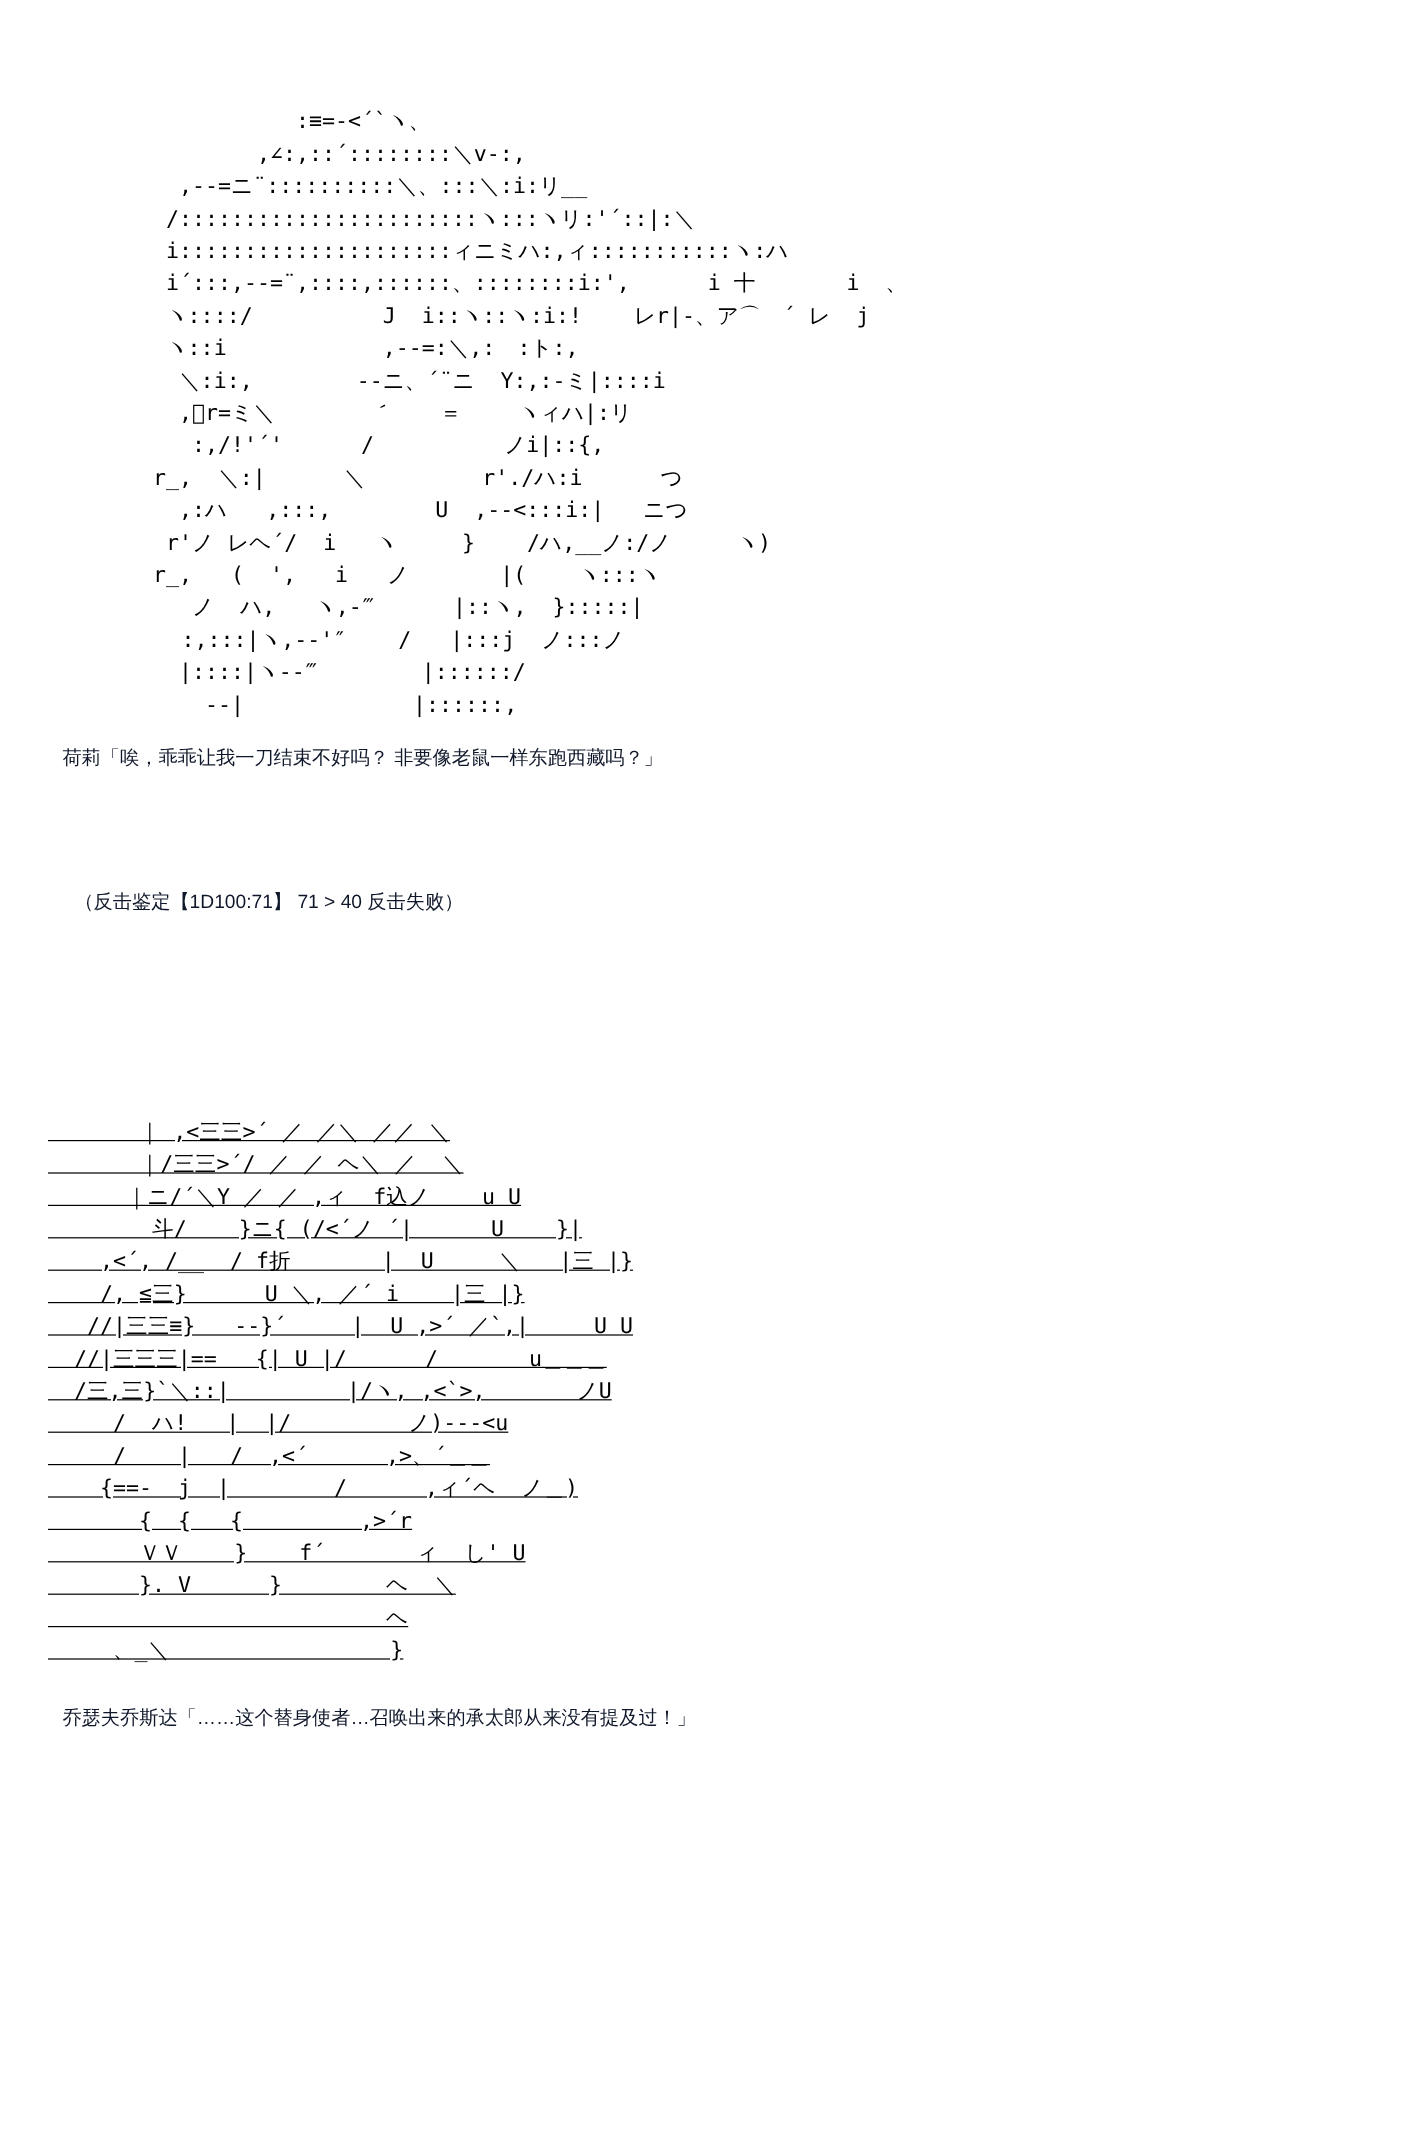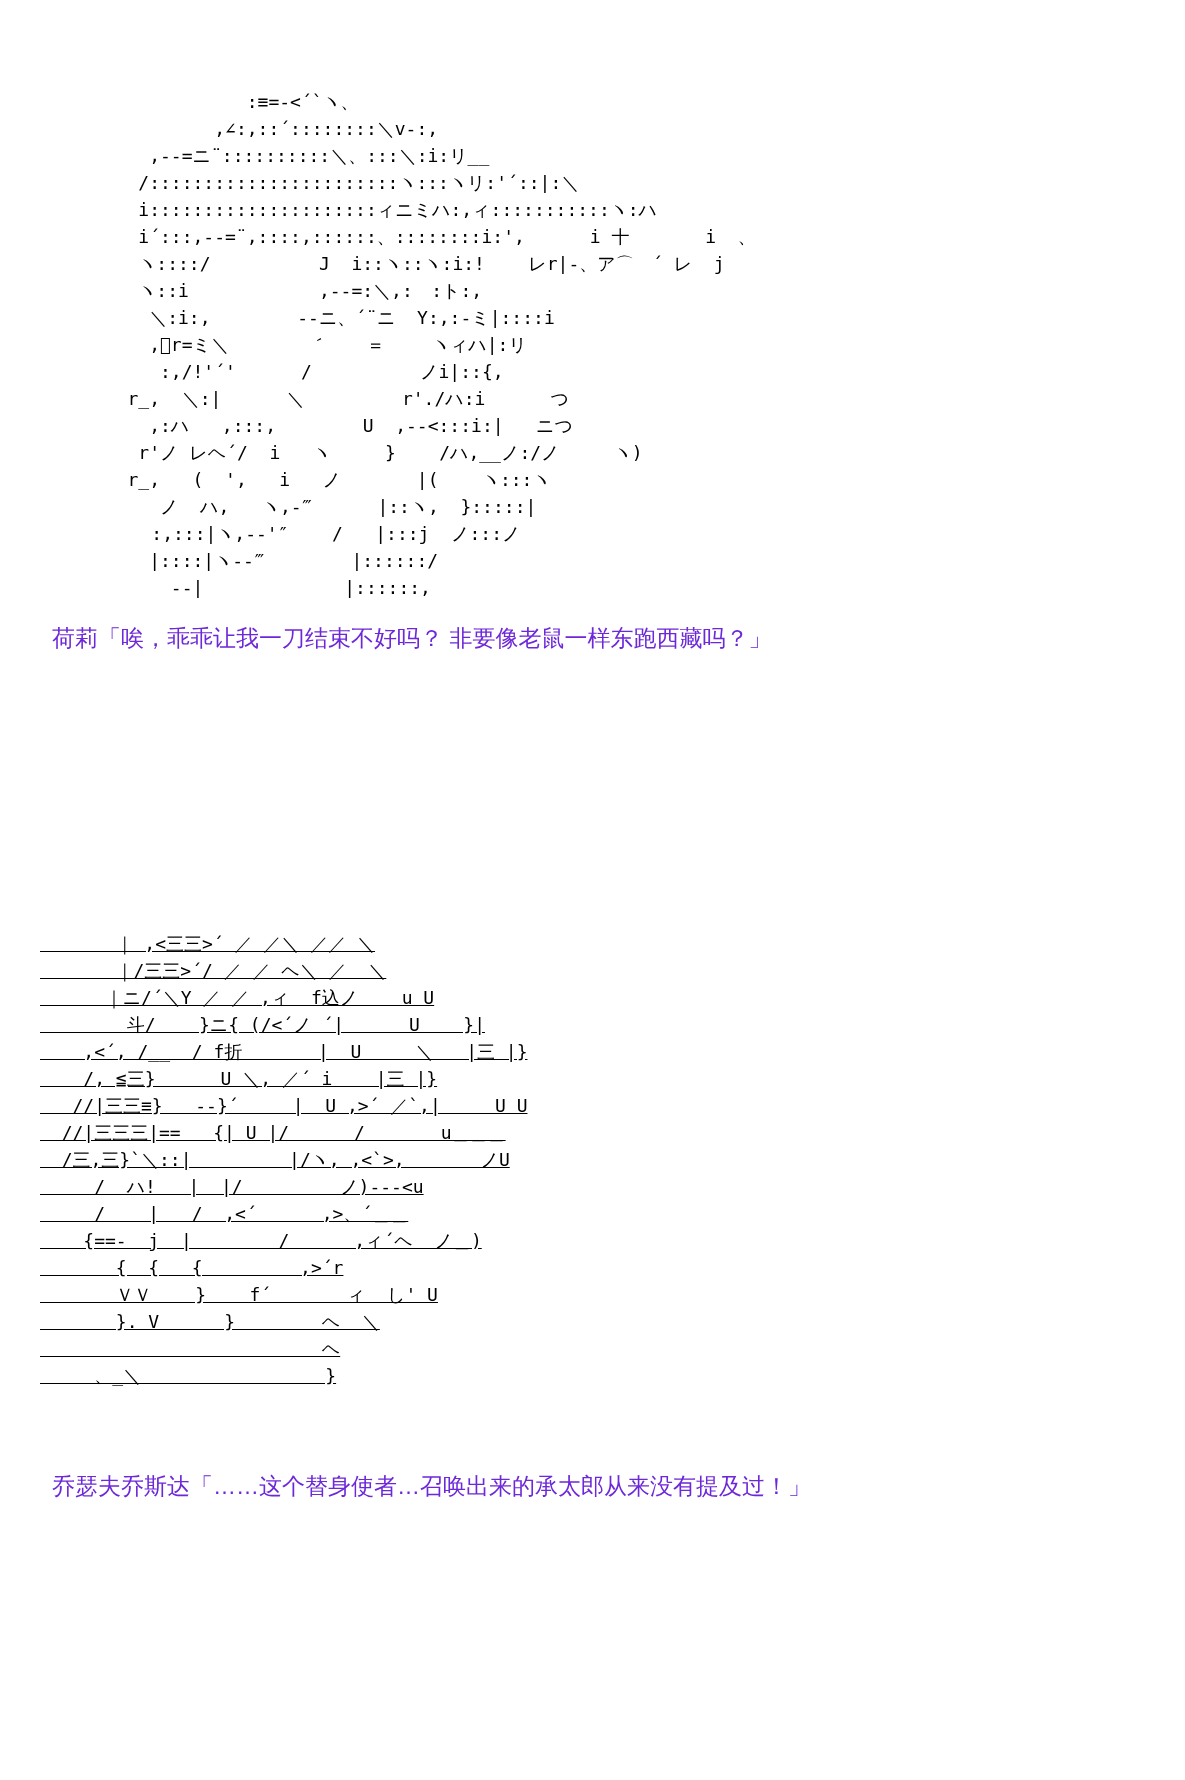--- a/index.html
+++ b/index.html
@@ -25,23 +25,23 @@
     margin: 0;
     font-family: "DejaVu Sans Mono", monospace;
     font-size: 18px;
     line-height: 27px;
     white-space: pre;
     color: #000000;
     letter-spacing: 0;
   }
   .dialogue {
     position: absolute;
-    font-size: 23px;
+    font-size: 16px;
     line-height: 1.4;
-    color: #6d28d9;
+    color: #0f172a;
     white-space: nowrap;
     font-family: "Liberation Sans", sans-serif;
   }
 </style>
 </head>
 <body>
 
 <div class="page">
 
   <pre class="aa" style="left: 95px; top: 88px;">              :≡=-&lt;´`ヽ、
@@ -59,34 +59,35 @@
      ,:ハ   ,:::,        U  ,--&lt;:::i:|   ニつ
     r'ノ レヘ´/  i   ヽ     }    /ハ,__ノ:/ノ     ヽ)
    r_,   (  ',   i   ノ       |(    ヽ:::ヽ
       ノ  ハ,   ヽ,-‴      |::ヽ,  }:::::|
     ゙:,:::|ヽ,--'″    /   |:::j  ノ:::ノ
      |::::|ヽ--‴        |::::::/
        --|             |::::::,</pre>
 
   <div class="dialogue" style="left: 52px; top: 622px;">荷莉「唉，乖乖让我一刀结束不好吗？ 非要像老鼠一样东跑西藏吗？」</div>
 
+  <div class="dialogue" style="left: 62px; top: 742px;">（反击鉴定【1D100:71】 71 &gt; 40 反击失败）</div>
 
   <pre class="aa" style="left: 40px; top: 930px; text-decoration: underline;">       ｜ ,&lt;三三&gt;´ ／ ／＼ ／／ ＼
        ｜/三三&gt;´/ ／ ／ ヘ＼ ／  ＼
       ｜ニ/´＼Y ／ ／ ,ィ  f込ノ    u U
         斗/    }ニ{ (/&lt;´ノ ´|      U    }|
     ,&lt;´, /__  / f折       |  U     ＼   |三 |}
     /, ≦三}      U ＼, ／´ i    |三 |}
    //|三三≡}   --}´     |  U ,&gt;´ ／`,|     U U
   //|三三三|==   {| U |/      /       u＿＿＿
   /三,三}`＼::|         |/ヽ, ,&lt;`&gt;,       ノU
      /  ハ!   |  |/         ノ)---&lt;u
      /    |   /  ,&lt;´      ,&gt;、´＿＿
     {==-  j  |        /      ,ィ´ヘ  ノ＿)
        {  {   {         ,&gt;´r
        ＶＶ    }    f´       ィ  し' U
        }. V      }        ヘ  ＼
                           ヘ
      、_＼                 }</pre>
 
-  <div class="dialogue" style="left: 52px; top: 1422px; margin-top: 48px;">乔瑟夫乔斯达「……这个替身使者…召唤出来的承太郎从来没有提及过！」</div>
+  <div class="dialogue" style="left: 52px; top: 1422px;">乔瑟夫乔斯达「……这个替身使者…召唤出来的承太郎从来没有提及过！」</div>
 
 </div>
 
 </body></html>

